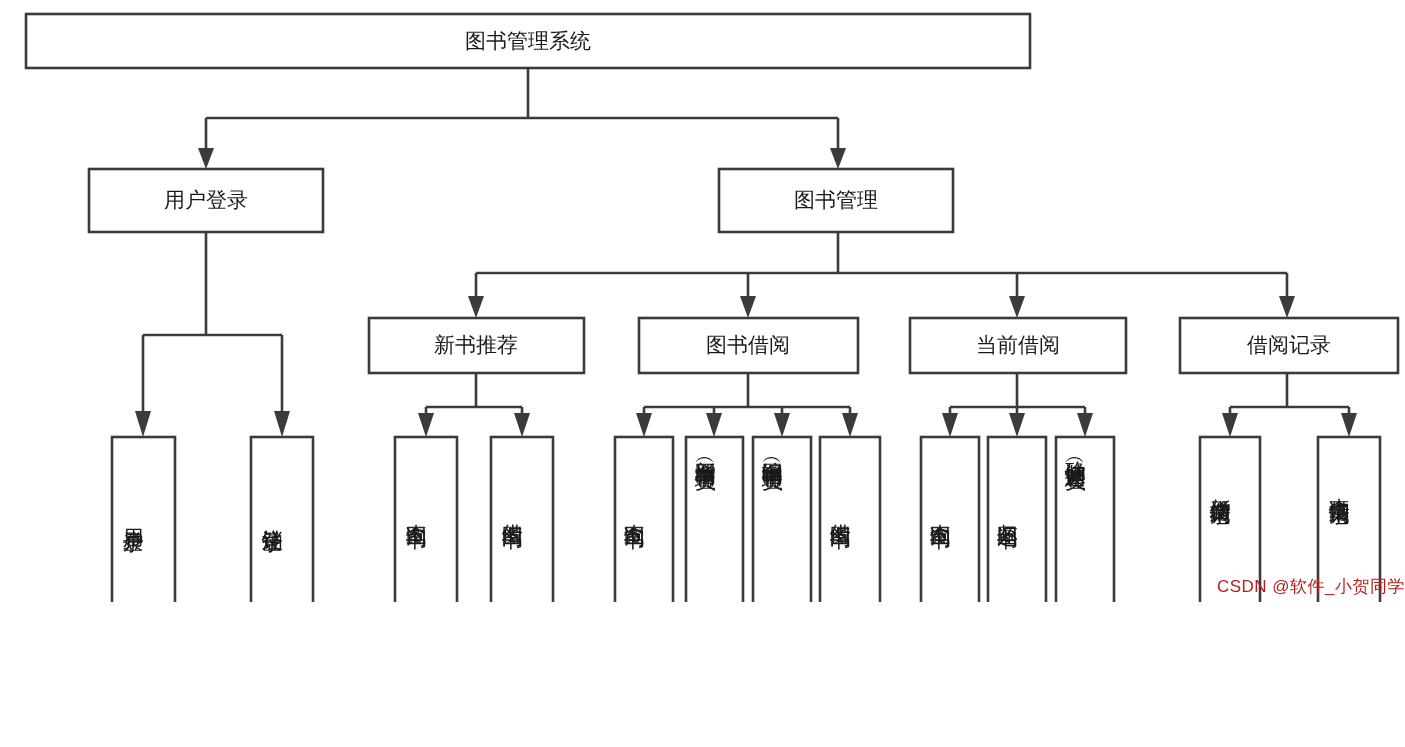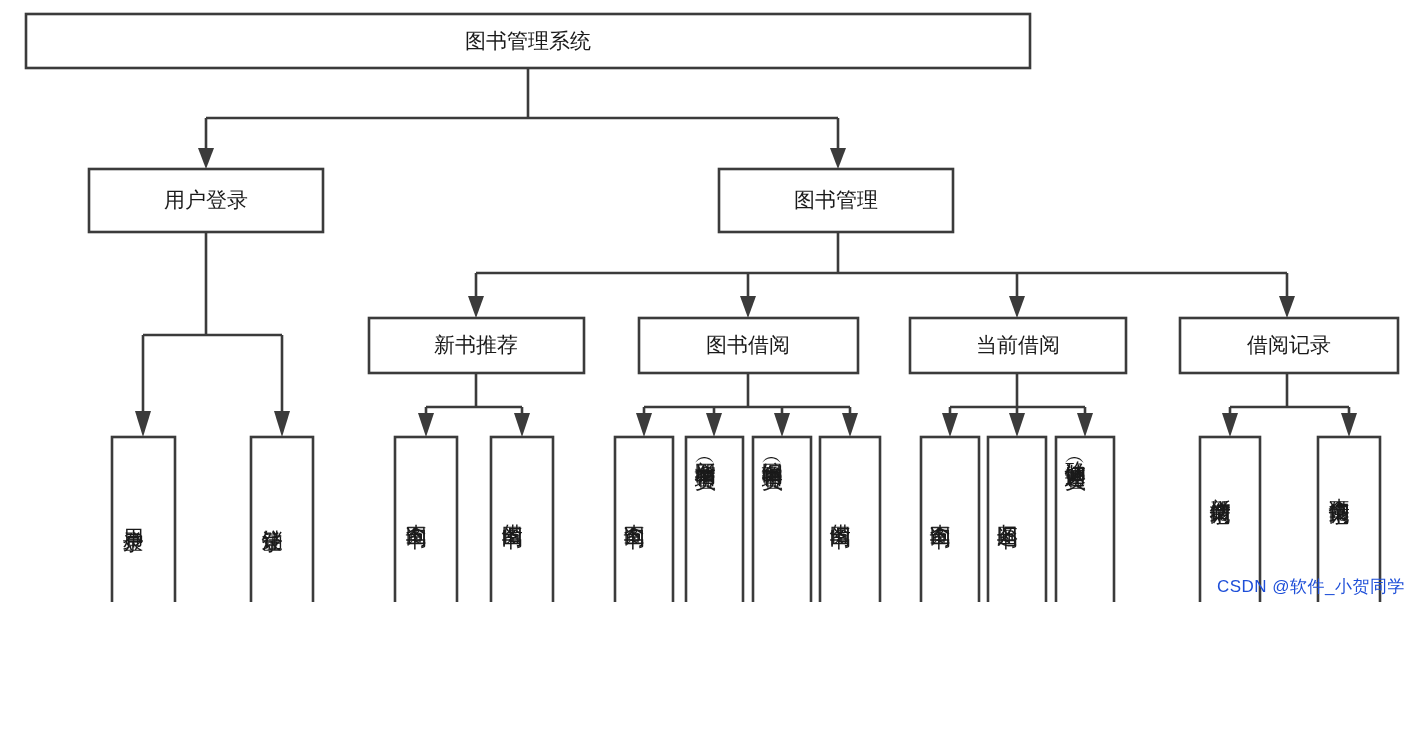--- a/index.html
+++ b/index.html
@@ -59,21 +59,21 @@
     white-space: nowrap;
     text-align: start;
     pointer-events: none;
   }
   .watermark {
     position: absolute;
     right: 8px;
     bottom: 4px;
     font-family: "Liberation Sans", "DejaVu Sans", sans-serif;
     font-size: 17px;
-    color: #1d4ed8;
+    color: #b91c1c;
     white-space: nowrap;
     letter-spacing: 0.5px;
   }
 </style>
 </head>
 <body>
 
 <div id="diagram-root">
 
   <svg id="tree-svg" viewBox="0 0 1405 747">

